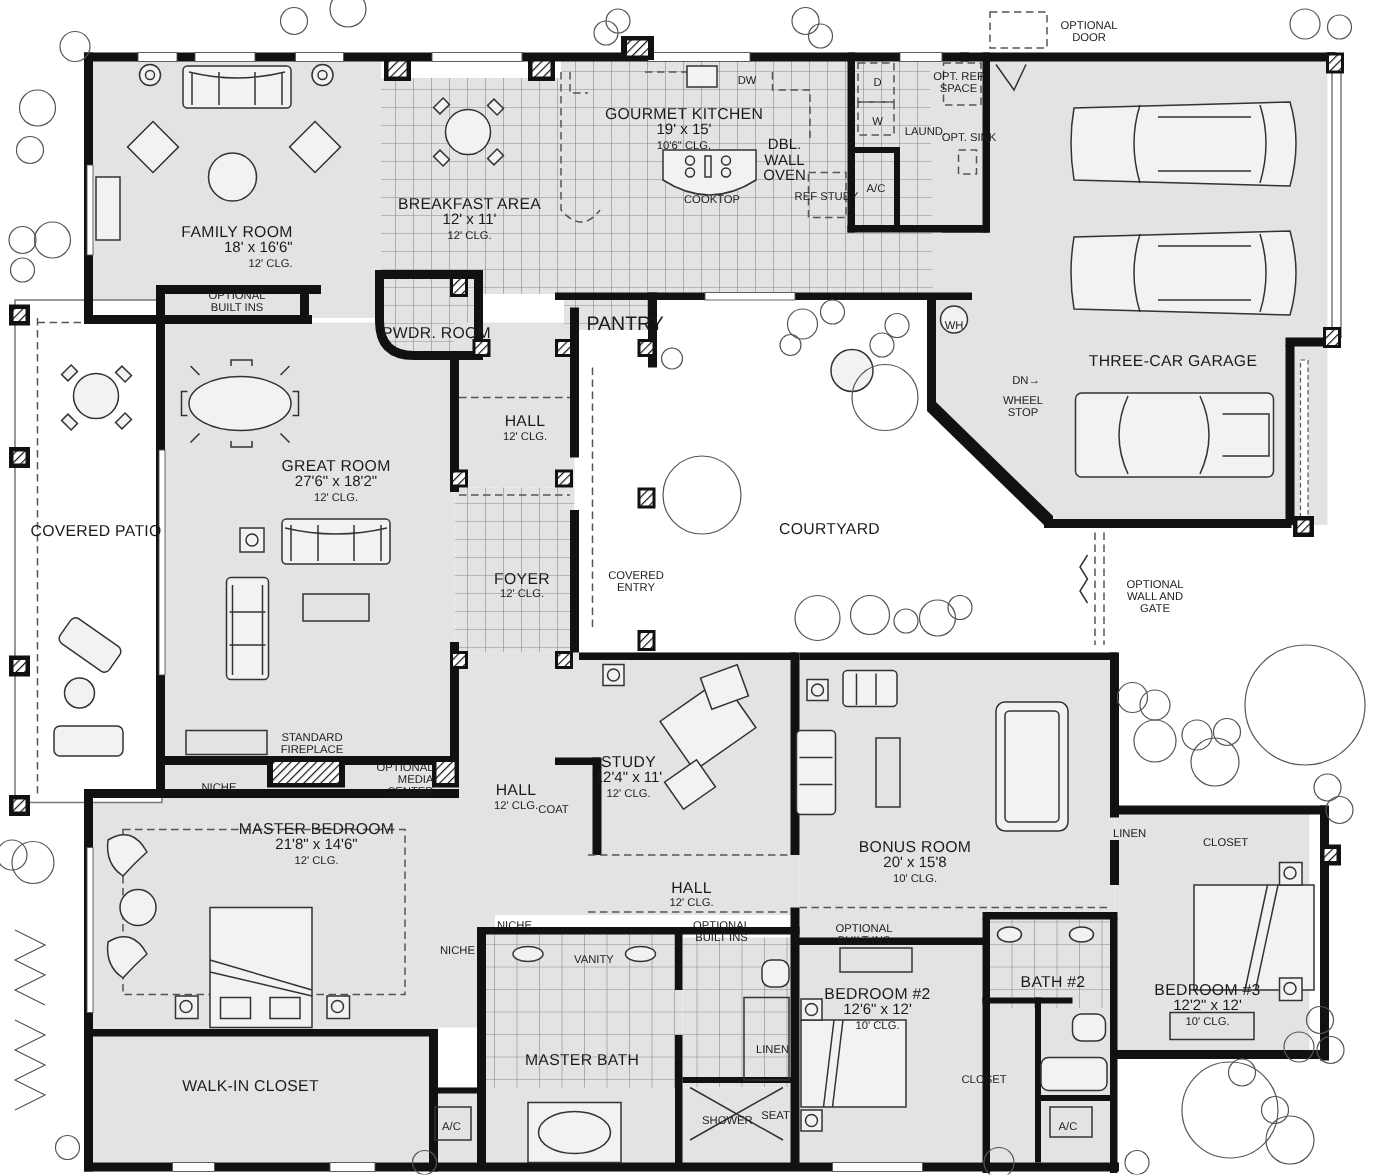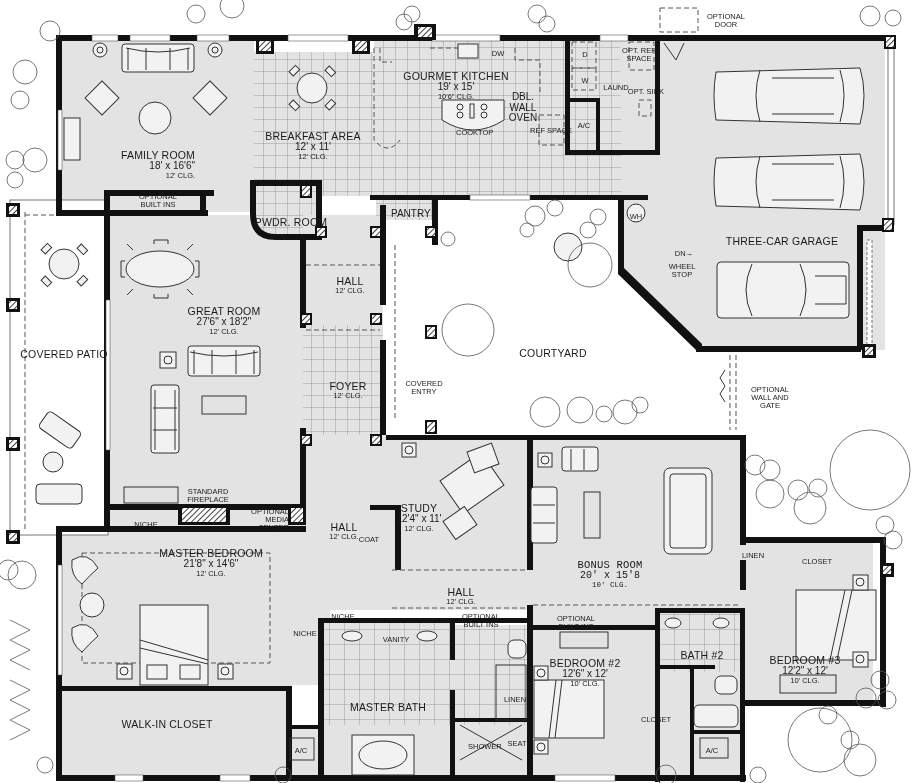--- a/index.html
+++ b/index.html
@@ -458,21 +458,21 @@
       <span class="n">COURTYARD</span>
     </div>
     <div class="lbl" style="left: 782px; top: 236px;">
       <span class="n">THREE-CAR GARAGE</span>
     </div>
     <div class="lbl" style="left: 419px; top: 503px;">
       <span class="n">STUDY</span>
       <span class="d">12'4" x 11'</span>
       <span class="c">12' CLG.</span>
     </div>
-    <div class="lbl" style="left: 610px; top: 560px; font-family: Liberation Mono, monospace;">
+    <div class="lbl" style="left: 610px; top: 560px;">
       <span class="n">BONUS ROOM</span>
       <span class="d">20' x 15'8</span>
       <span class="c">10' CLG.</span>
     </div>
     <div class="lbl" style="left: 344px; top: 522px;">
       <span class="n">HALL</span>
       <span class="c">12' CLG.</span>
     </div>
     <div class="lbl" style="left: 461px; top: 587px;">
       <span class="n">HALL</span>
@@ -496,24 +496,24 @@
     </div>
     <div class="lbl" style="left: 702px; top: 650px;">
       <span class="n">BATH #2</span>
     </div>
     <div class="lbl" style="left: 805px; top: 655px;">
       <span class="n">BEDROOM #3</span>
       <span class="d">12'2" x 12'</span>
       <span class="c">10' CLG.</span>
     </div>
     <div class="lbl" style="left: 158px; top: 193px; font-size: 7.5px; white-space: normal; width: 46px;">OPTIONAL BUILT INS</div>
-    <div class="lbl" style="left: 406px; top: 209px; font-size: 10px; white-space: normal; width: 30px;">PANTRY</div>
+    <div class="lbl" style="left: 406px; top: 209px; font-size: 13px; white-space: normal; width: 30px;">PANTRY</div>
     <div class="lbl" style="left: 498px; top: 50px; font-size: 7.5px; white-space: normal; width: 30px;">DW</div>
     <div class="lbl" style="left: 523px; top: 92px; font-size: 10px; white-space: normal; width: 46px;">DBL. WALL OVEN</div>
-    <div class="lbl" style="left: 551px; top: 127px; font-size: 7.5px; white-space: normal; width: 46px;">REF SPACE</div>
+    <div class="lbl" style="left: 551px; top: 127px; font-size: 7.5px; white-space: normal; width: 46px;">REF STUDY</div>
     <div class="lbl" style="left: 471px; top: 129px; font-size: 7.5px; white-space: normal; width: 30px;">COOKTOP</div>
     <div class="lbl" style="left: 585px; top: 51px; font-size: 7.5px; white-space: normal; width: 30px;">D</div>
     <div class="lbl" style="left: 585px; top: 77px; font-size: 7.5px; white-space: normal; width: 30px;">W</div>
     <div class="lbl" style="left: 617px; top: 84px; font-size: 7.5px; white-space: normal; width: 30px;">LAUND.</div>
     <div class="lbl" style="left: 639px; top: 47px; font-size: 7.5px; white-space: normal; width: 46px;">OPT. REF SPACE</div>
     <div class="lbl" style="left: 646px; top: 88px; font-size: 7.5px; white-space: normal; width: 46px;">OPT. SINK</div>
     <div class="lbl" style="left: 584px; top: 122px; font-size: 7.5px; white-space: normal; width: 30px;">A/C</div>
     <div class="lbl" style="left: 678px; top: 13px; font-size: 7.5px; white-space: normal; width: 46px; margin-left: 48px;">OPTIONAL DOOR</div>
     <div class="lbl" style="left: 636px; top: 213px; font-size: 7.5px; white-space: normal; width: 30px;">WH</div>
     <div class="lbl" style="left: 684px; top: 250px; font-size: 7.5px; white-space: normal; width: 30px;">DN→</div>

